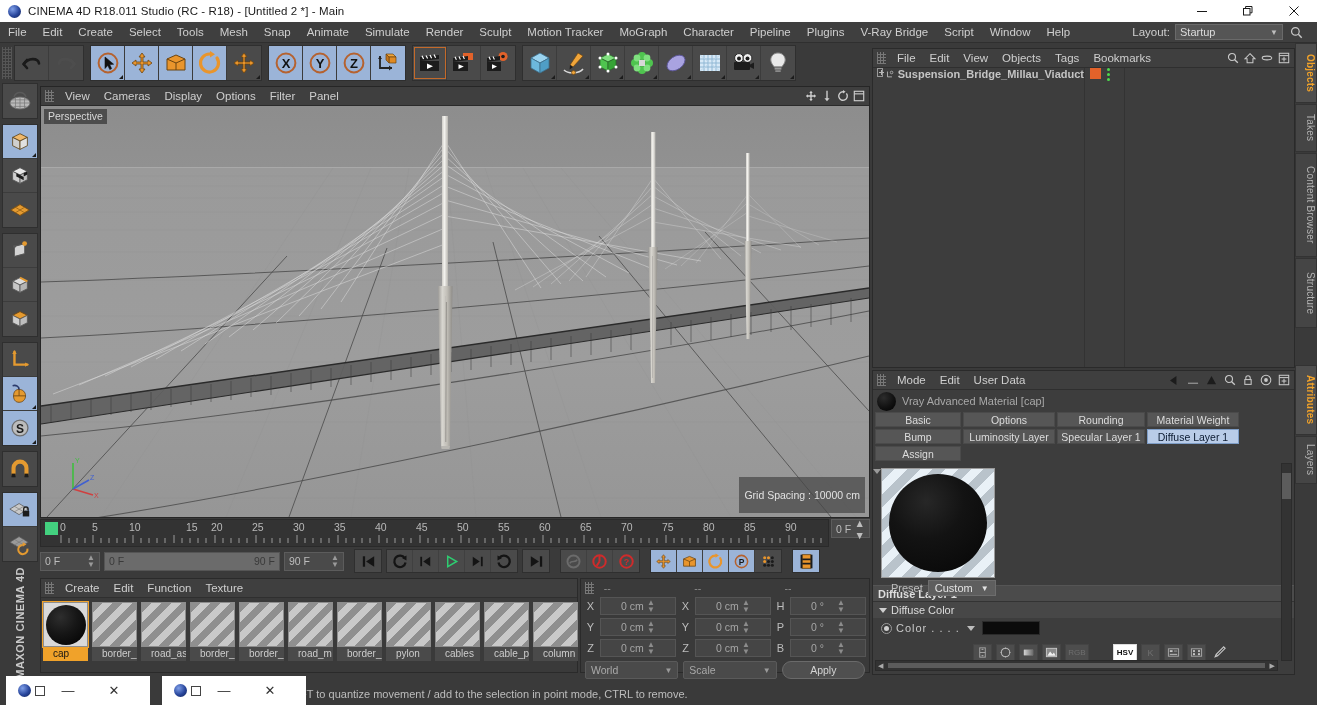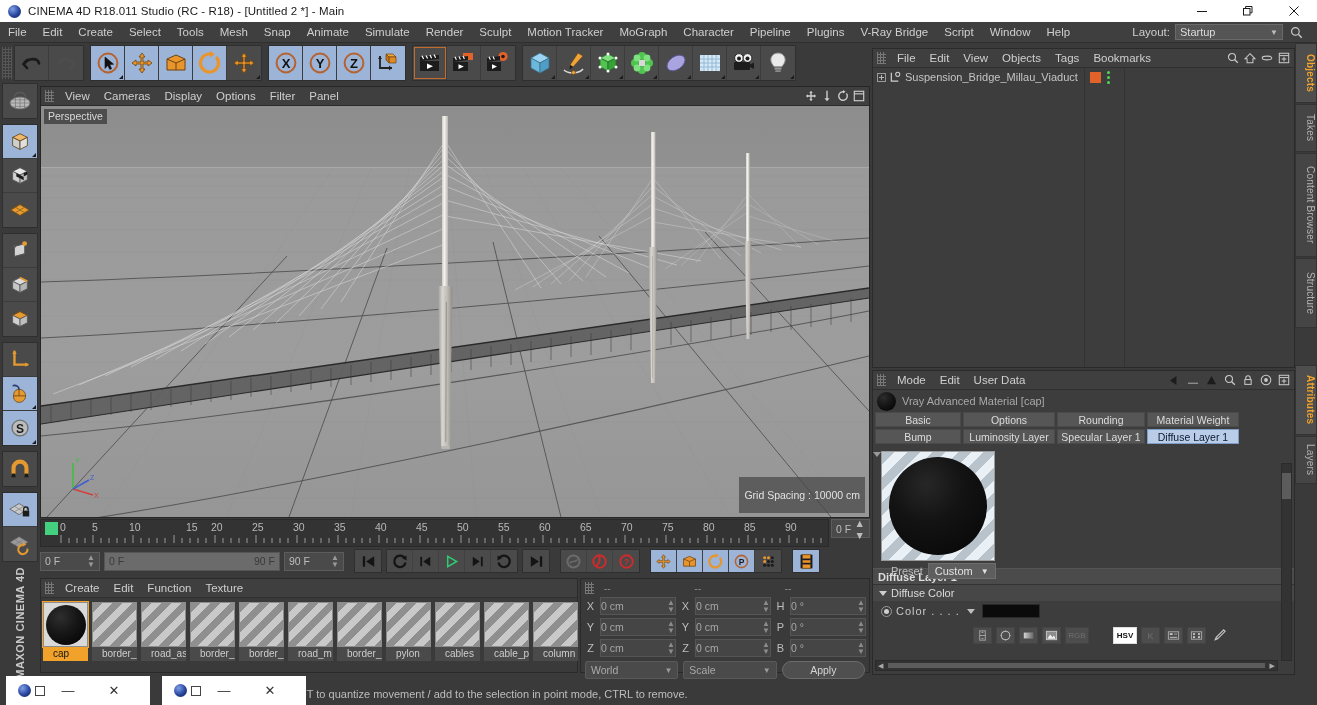--- a/index.html
+++ b/index.html
@@ -120,40 +120,40 @@
 
   
   .coords{ position:absolute; left:580px; top:578px; width:290px; height:95px;
     background:#3a3a3a; border:1px solid #2a2a2a;}
   .co-head{ height:17px; display:flex; align-items:center; font-size:10.5px; color:#8e8e8e;}
   .co-head .h{ width:92px; text-align:left; padding-left:6px;}
   .co-grid{ padding:0 3px; }
   .co-row{ display:flex; align-items:center; height:19px; margin-bottom:2px; gap:3px;}
   .co-lab{ width:13px; text-align:center; font-size:11px; color:#bdbdbd; }
   .co-f{ flex:1 1 0; height:18px; background:#454545; border:1px solid #555;
-    display:flex;align-items:center; padding:0 0; font-size:10.5px; color:#a6a6a6;}
+    display:flex;align-items:center; padding:0 20px; font-size:10.5px; color:#a6a6a6;}
   .co-f .spin{ margin-left:auto; font-size:8px; line-height:7px; color:#8c8c8c; text-align:center;}
   .co-bot{ display:flex; gap:5px; padding:2px 4px 0; align-items:center;}
   .co-sel{ flex:1 1 0; height:18px; background:#4a4a4a; border:1px solid #5a5a5a; border-radius:2px;
     display:flex;align-items:center;padding:0 5px;font-size:10.5px;color:#a9a9a9;}
   .co-sel .car{ margin-left:auto; font-size:8px; color:#9a9a9a;}
   .co-apply{ flex:1 1 0; height:18px; background:#4f4f4f; border:1px solid #6a6a6a; border-radius:9px;
     display:flex;align-items:center;justify-content:center;font-size:10.5px;color:#d4d4d4;}
 
   
   .objmgr{ position:absolute; left:872px; top:48px; width:423px; height:320px;
     background:#3d3d3d; border:1px solid #2a2a2a;}
   .om-head{ height:19px; background:#3f3f3f; display:flex; align-items:center; border-bottom:1px solid #2f2f2f;}
   .om-icons{ margin-left:auto; display:flex; gap:4px; padding-right:4px; align-items:center;}
   .om-icons span{ width:13px;height:13px;display:flex;align-items:center;justify-content:center;}
   .om-cols{ position:absolute; left:0; right:0; top:19px; bottom:0; display:flex; }
   .om-c1{ width:212px; border-right:1px solid #333;}
   .om-c2{ width:40px; border-right:1px solid #333;}
   .om-c3{ flex:1; }
-  .om-row{ height:18px; display:flex; align-items:center; padding-left:4px; gap:3px;}
+  .om-row{ height:18px; display:flex; align-items:flex-start; padding-left:4px; gap:3px;font-weight:bold;}
   .om-plus{ width:9px;height:9px; border:1px solid #9a9a9a; position:relative; }
   .om-plus:before,.om-plus:after{ content:""; position:absolute; background:#b8b8b8;}
   .om-plus:before{ left:3px; top:1px; width:1px; height:5px;}
   .om-plus:after{ left:1px; top:3px; width:5px; height:1px;}
   .om-name{ font-size:11px; color:#c4c4c4; }
   .om-dots{ display:flex; flex-direction:column; gap:2px; }
   .om-dots i{ width:3px;height:3px;background:#4ddc4d; border-radius:50%;}
 
   
   .attr{ position:absolute; left:872px; top:370px; width:423px; height:305px;
@@ -1347,20 +1347,23 @@
         <div class="at-tab" style="flex:0 0 92px">Options</div>
         <div class="at-tab" style="flex:0 0 88px">Rounding</div>
         <div class="at-tab" style="flex:0 0 92px">Material Weight</div>
       </div>
       <div class="at-trow">
         <div class="at-tab" style="flex:0 0 86px">Bump</div>
         <div class="at-tab" style="flex:0 0 92px">Luminosity Layer</div>
         <div class="at-tab" style="flex:0 0 88px">Specular Layer 1</div>
         <div class="at-tab act" style="flex:0 0 92px">Diffuse Layer 1</div>
       </div>
+      <div class="at-trow">
+        <div class="at-tab" style="flex:0 0 86px">Assign</div>
+      </div>
     </div>
 
     <div class="at-prev">
       <div class="at-caret"></div>
       <div class="at-prevbox">
         <div class="at-prevball"></div>
       </div>
       <div class="at-preset">
         <div class="lb">Preset</div>
         <div class="dd">

